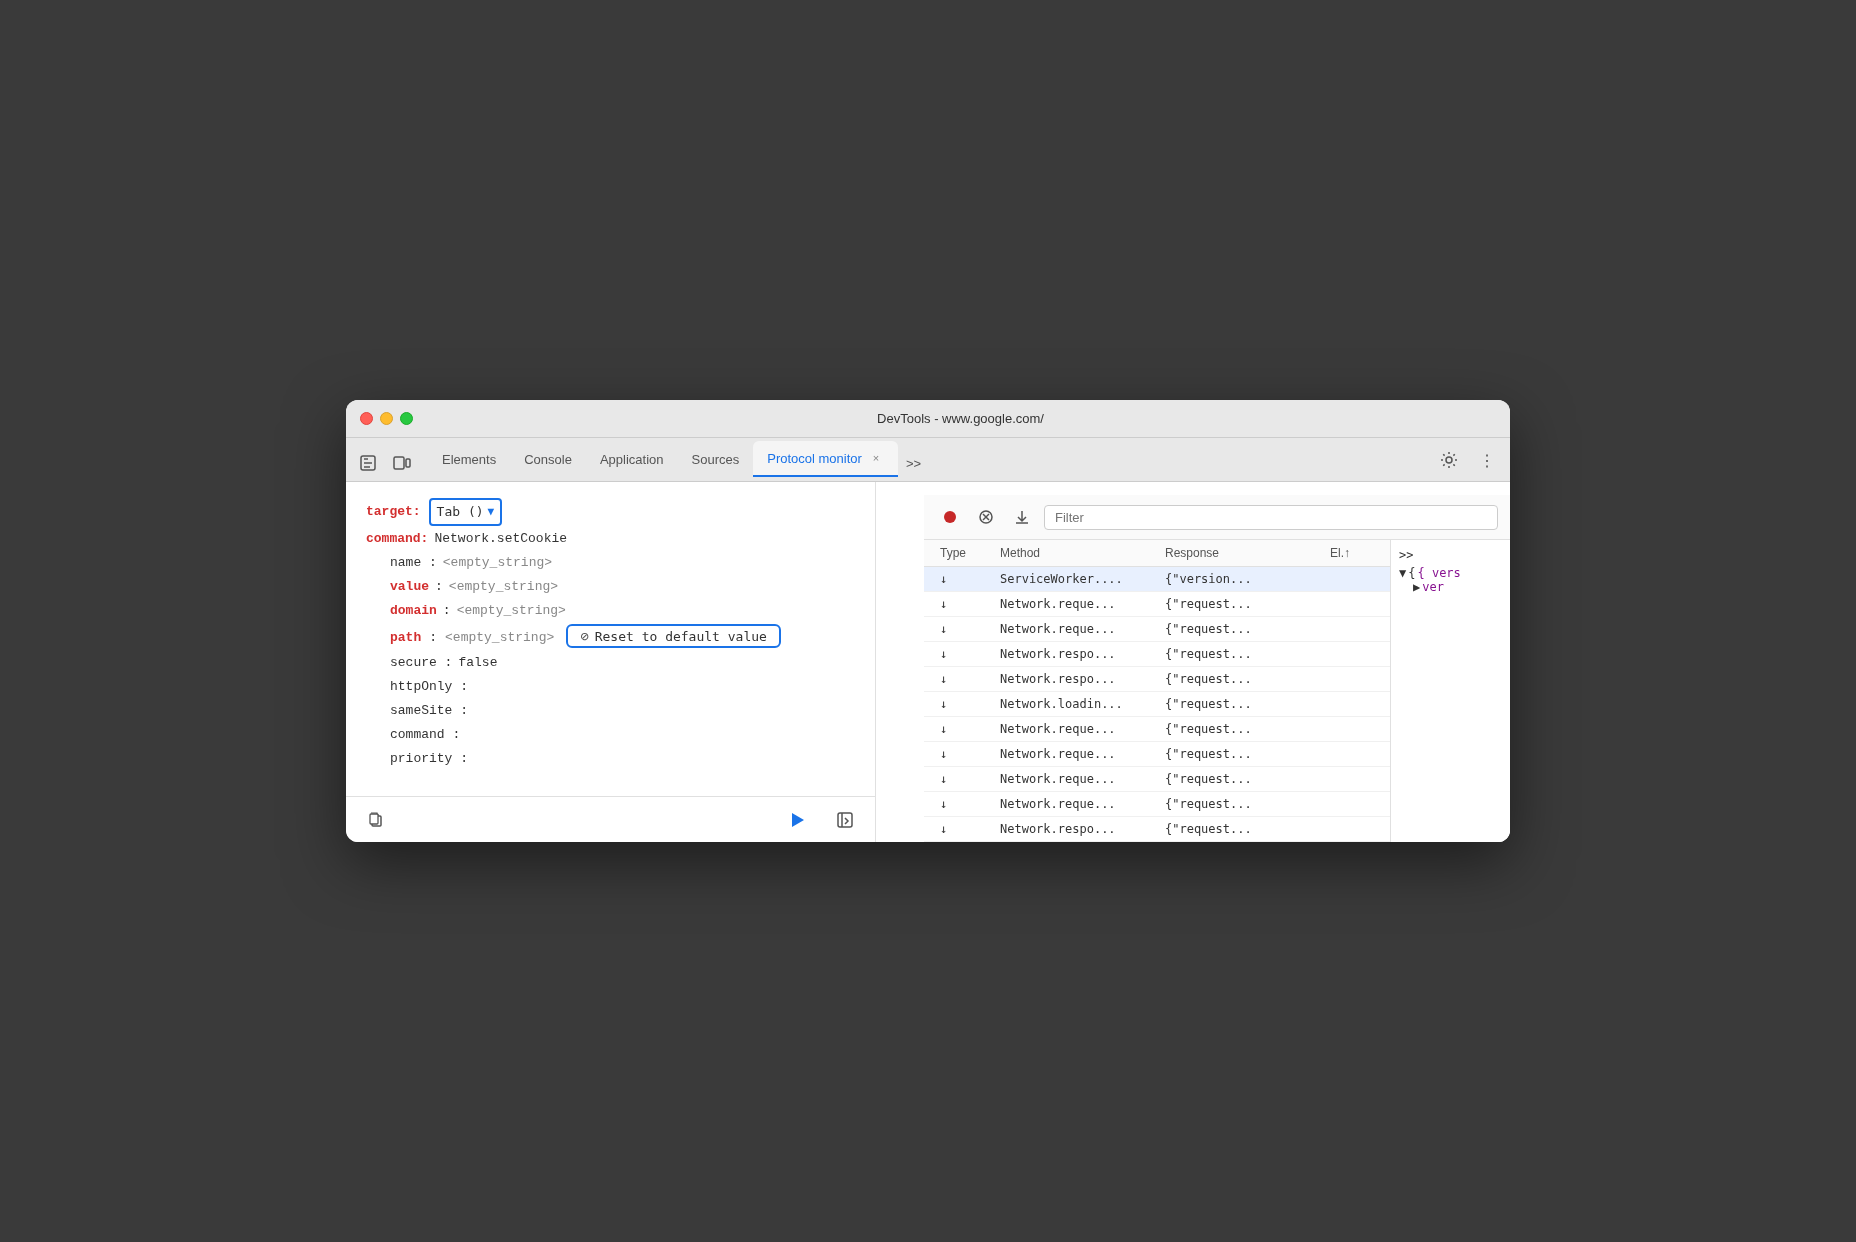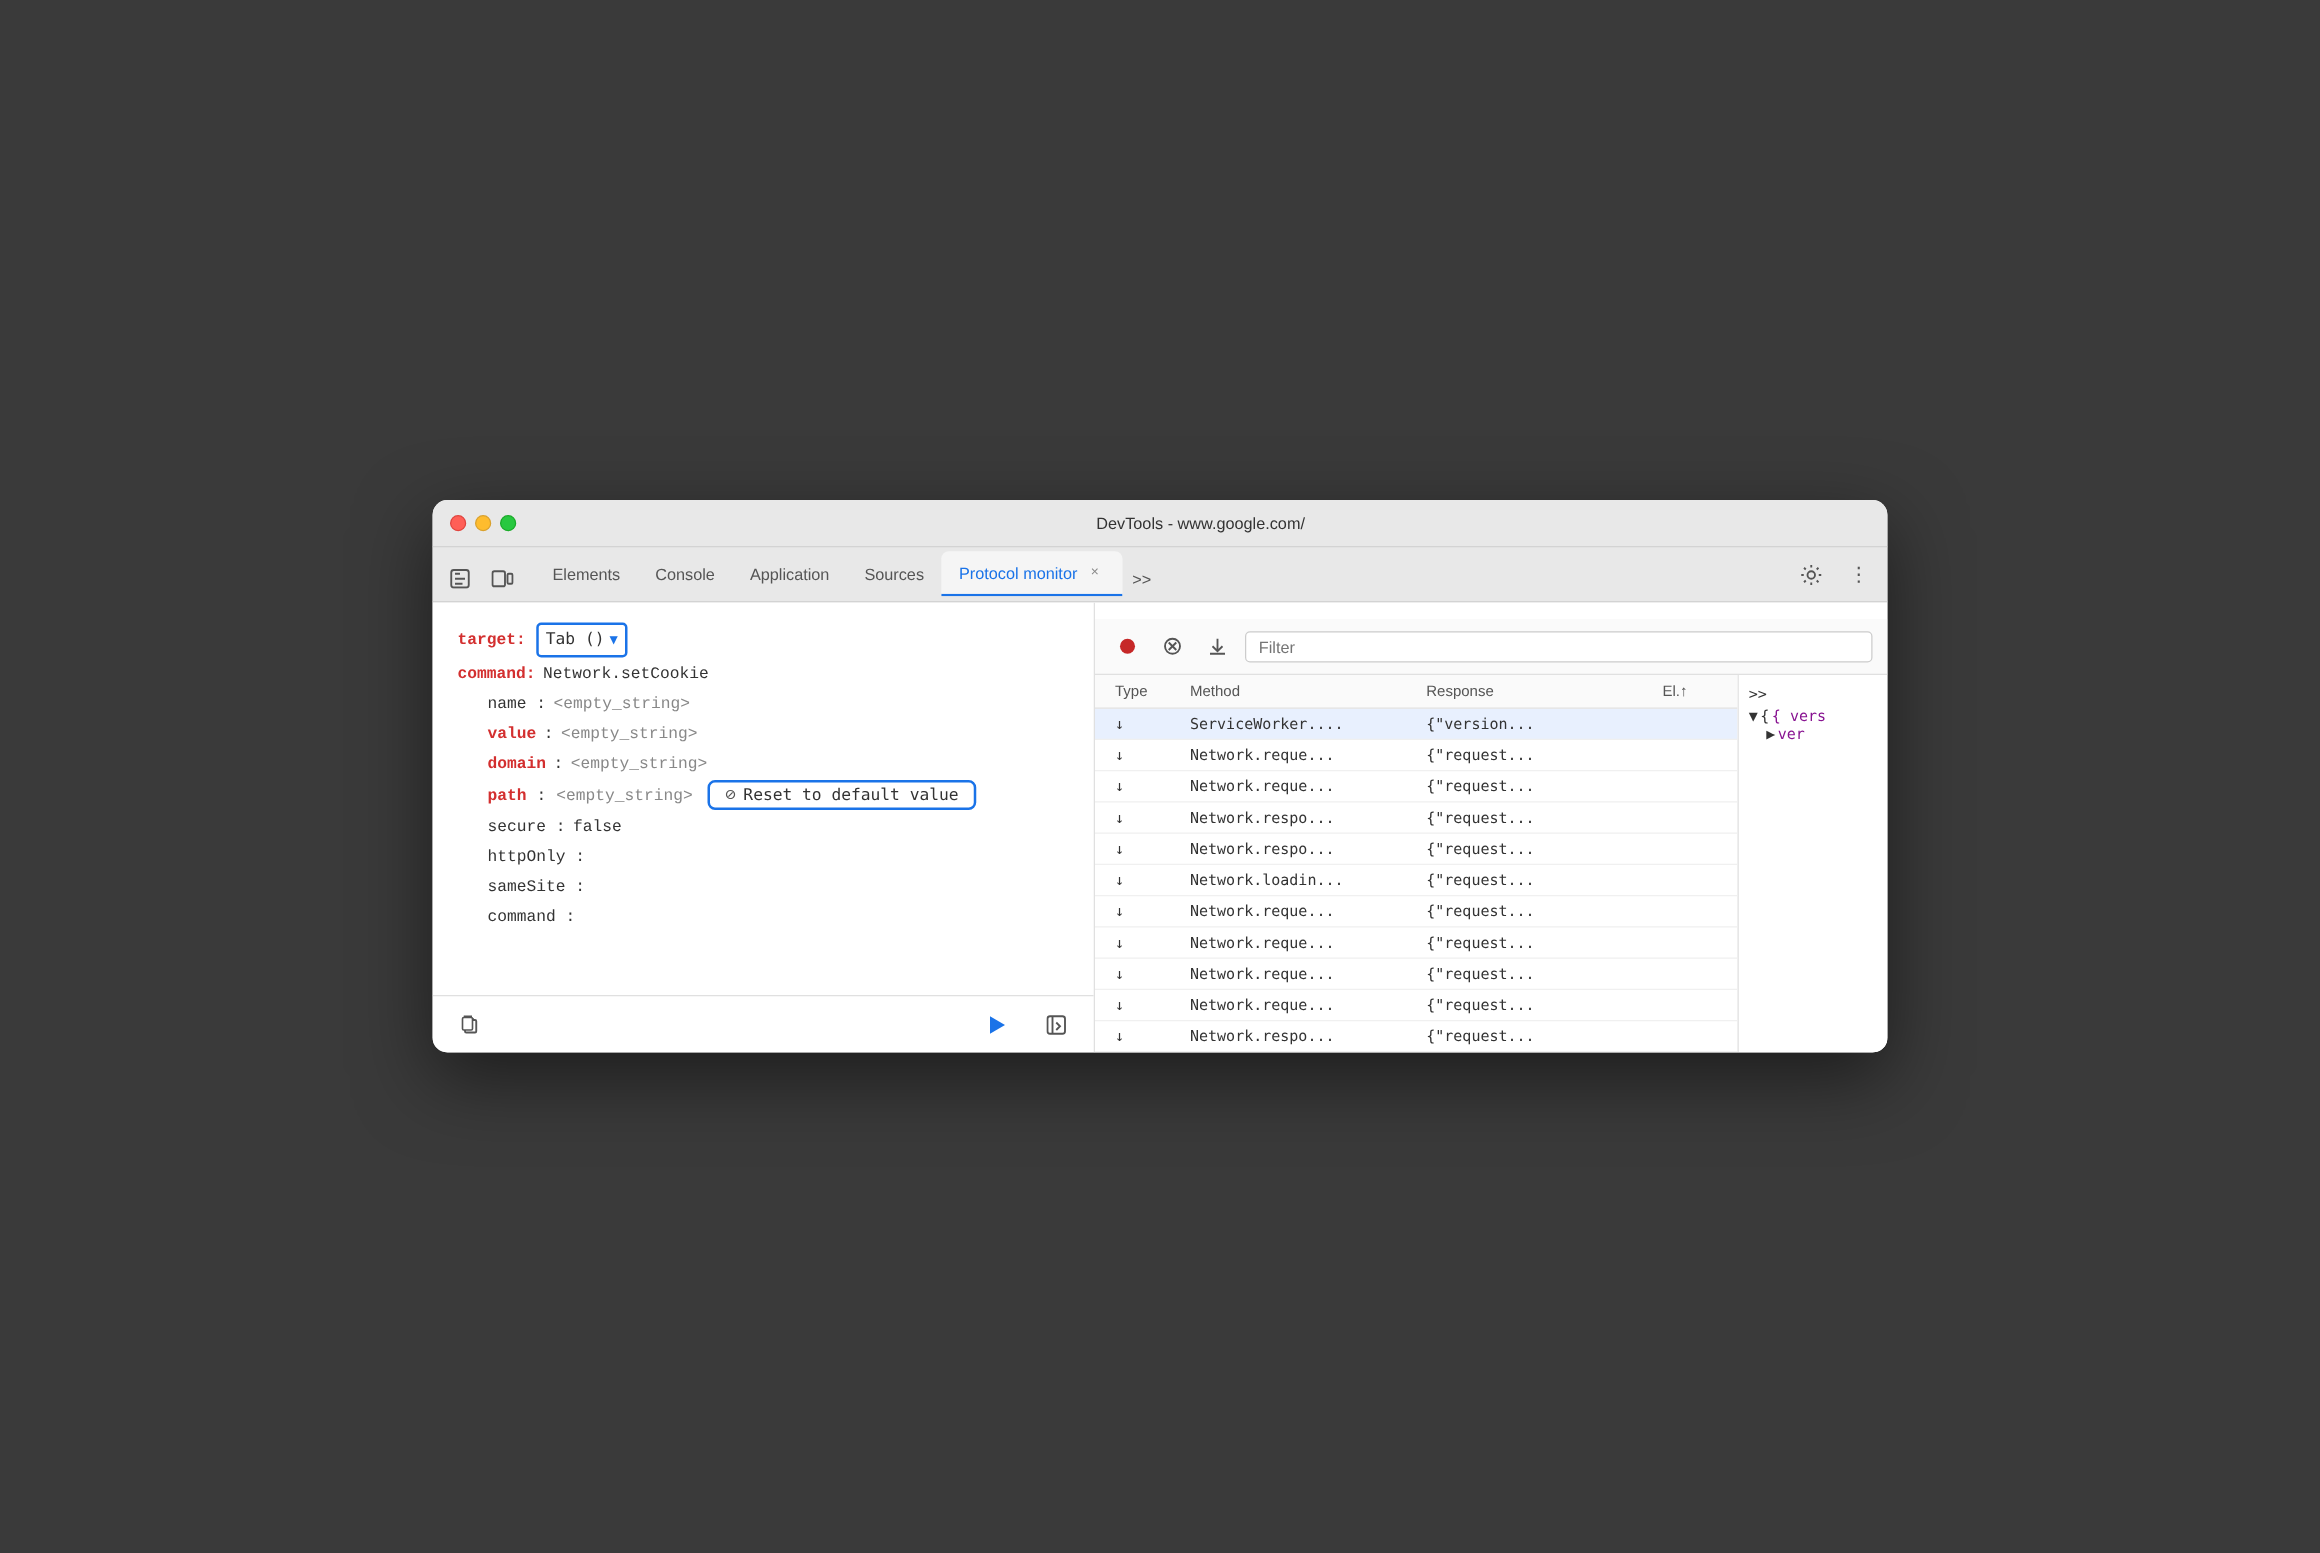--- a/index.html
+++ b/index.html
@@ -135,20 +135,21 @@
       color: #555;
       font-size: 16px;
       border: none;
       background: transparent;
     }
     .main-content {
       display: flex;
       flex: 1;
       overflow: hidden;
       background: #fff;
+      gap: 48px;
     }
     .left-panel {
       width: 530px;
       display: flex;
       flex-direction: column;
       border-right: 1px solid #e0e0e0;
       overflow: hidden;
     }
     .left-content {
       flex: 1;
@@ -472,20 +473,23 @@
         </div>
 
         <div class="code-line code-indent">
           <span class="code-value">sameSite :</span>
         </div>
 
         <div class="code-line code-indent">
           <span class="code-value">command :</span>
         </div>
 
+        <div class="code-line code-indent">
+          <span class="code-value">priority :</span>
+        </div>
       </div>
 
       <div class="left-footer">
         <button class="footer-btn">
           <svg width="16" height="16" viewBox="0 0 16 16" fill="none">
             <rect x="4" y="4" width="9" height="10" rx="1" stroke="#555" stroke-width="1.5" fill="none"></rect>
             <path d="M3 3h8M3 1h6v3" stroke="#555" stroke-width="1.2"></path>
             <rect x="2" y="2" width="8" height="10" rx="1" stroke="#555" stroke-width="1.3" fill="white"></rect>
           </svg>
         </button>

